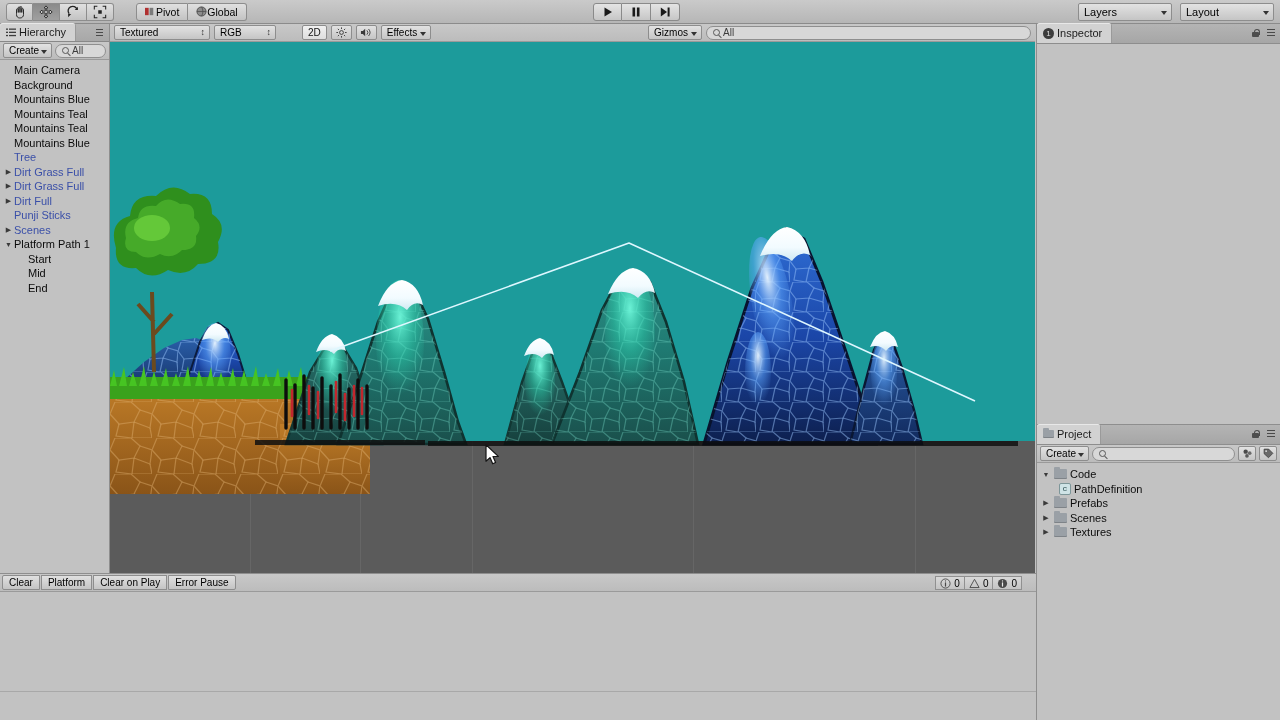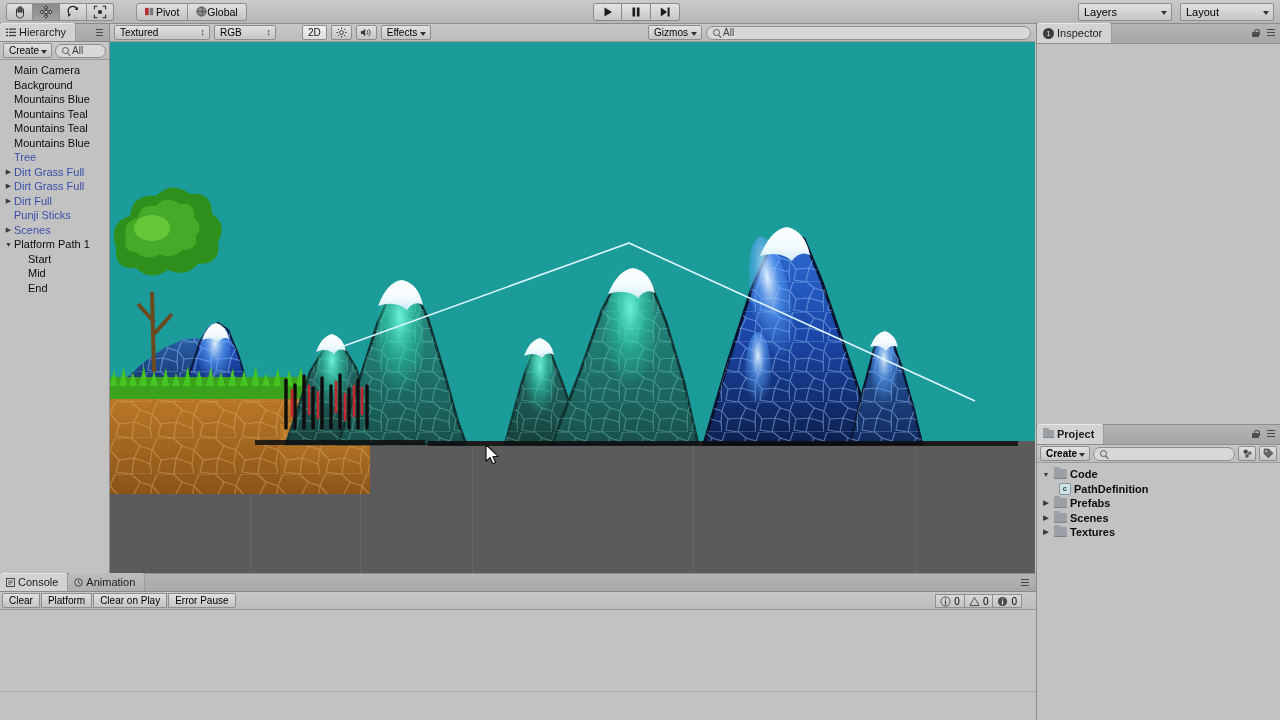--- a/index.html
+++ b/index.html
@@ -193,21 +193,21 @@
   .menuicon { width: 11px; height: 8px; position: relative; }
   .menuicon i {
     position:absolute; left:2px; height:1px; background:#4a4a4a; display:block;
   }
   #inspector-body { height: 379px; background: #c2c2c2; }
 
   
   #project {
     position: absolute; left: 1036px; top: 424px; width: 244px; height: 296px;
     background: #c2c2c2; border-left: 1px solid #8e8e8e; border-top: 1px solid #8e8e8e;
-    display: flex; flex-direction: column; font-weight: bold;
+    display: flex; flex-direction: column;
   }
   #project-list { flex: 1; padding-top: 4px; background: #c2c2c2; }
   .prow {
     height: 14.5px; display: flex; align-items: center; gap: 3px;
     font-size: 11px; color: #0d0d0d; cursor: default; padding-left: 4px;
   }
   .prow .fold {
     width: 10px; flex: none; display:flex; align-items:center; justify-content:center;
     font-size: 7px; color:#3a3a3a;
   }
@@ -766,41 +766,20 @@
         </div>
         <div class="prow">
           <span class="fold">▶</span>
           <span class="folder"></span>
           <span>Textures</span>
         </div>
       </div>
   </div>
 
   <div id="console">
-    <div class="tabstrip">
-      <div class="tab active">
-        <svg width="9" height="9" viewBox="0 0 10 10">
-          <rect x="0.6" y="0.6" width="8.8" height="8.8" fill="none" stroke="#3b3b3b" stroke-width="1"></rect>
-          <path d="M2.4 3.2h5.2M2.4 5h5.2M2.4 6.8h3.4" stroke="#3b3b3b" stroke-width=".8"></path>
-        </svg>
-        <span>Console</span>
-      </div>
-      <div class="tab">
-        <svg width="9" height="9" viewBox="0 0 10 10">
-          <circle cx="5" cy="5" r="4.2" fill="none" stroke="#3b3b3b" stroke-width="1"></circle>
-          <path d="M5 2.4V5l2 1.4" fill="none" stroke="#3b3b3b" stroke-width="1"></path>
-        </svg>
-        <span>Animation</span>
-      </div>
-      <div class="menuicon" style="position:absolute; right:6px; top:5px;">
-        <i style="top:0;width:8px"></i>
-          <i style="top:3px;width:8px"></i>
-          <i style="top:6px;width:8px"></i>
-      </div>
-    </div>
     <div id="console-toolbar">
       <div class="cbtn">
         <span>Clear</span>
       </div>
       <div class="cbtn">
         <span>Platform</span>
       </div>
       <div class="cbtn">
         <span>Clear on Play</span>
       </div>

